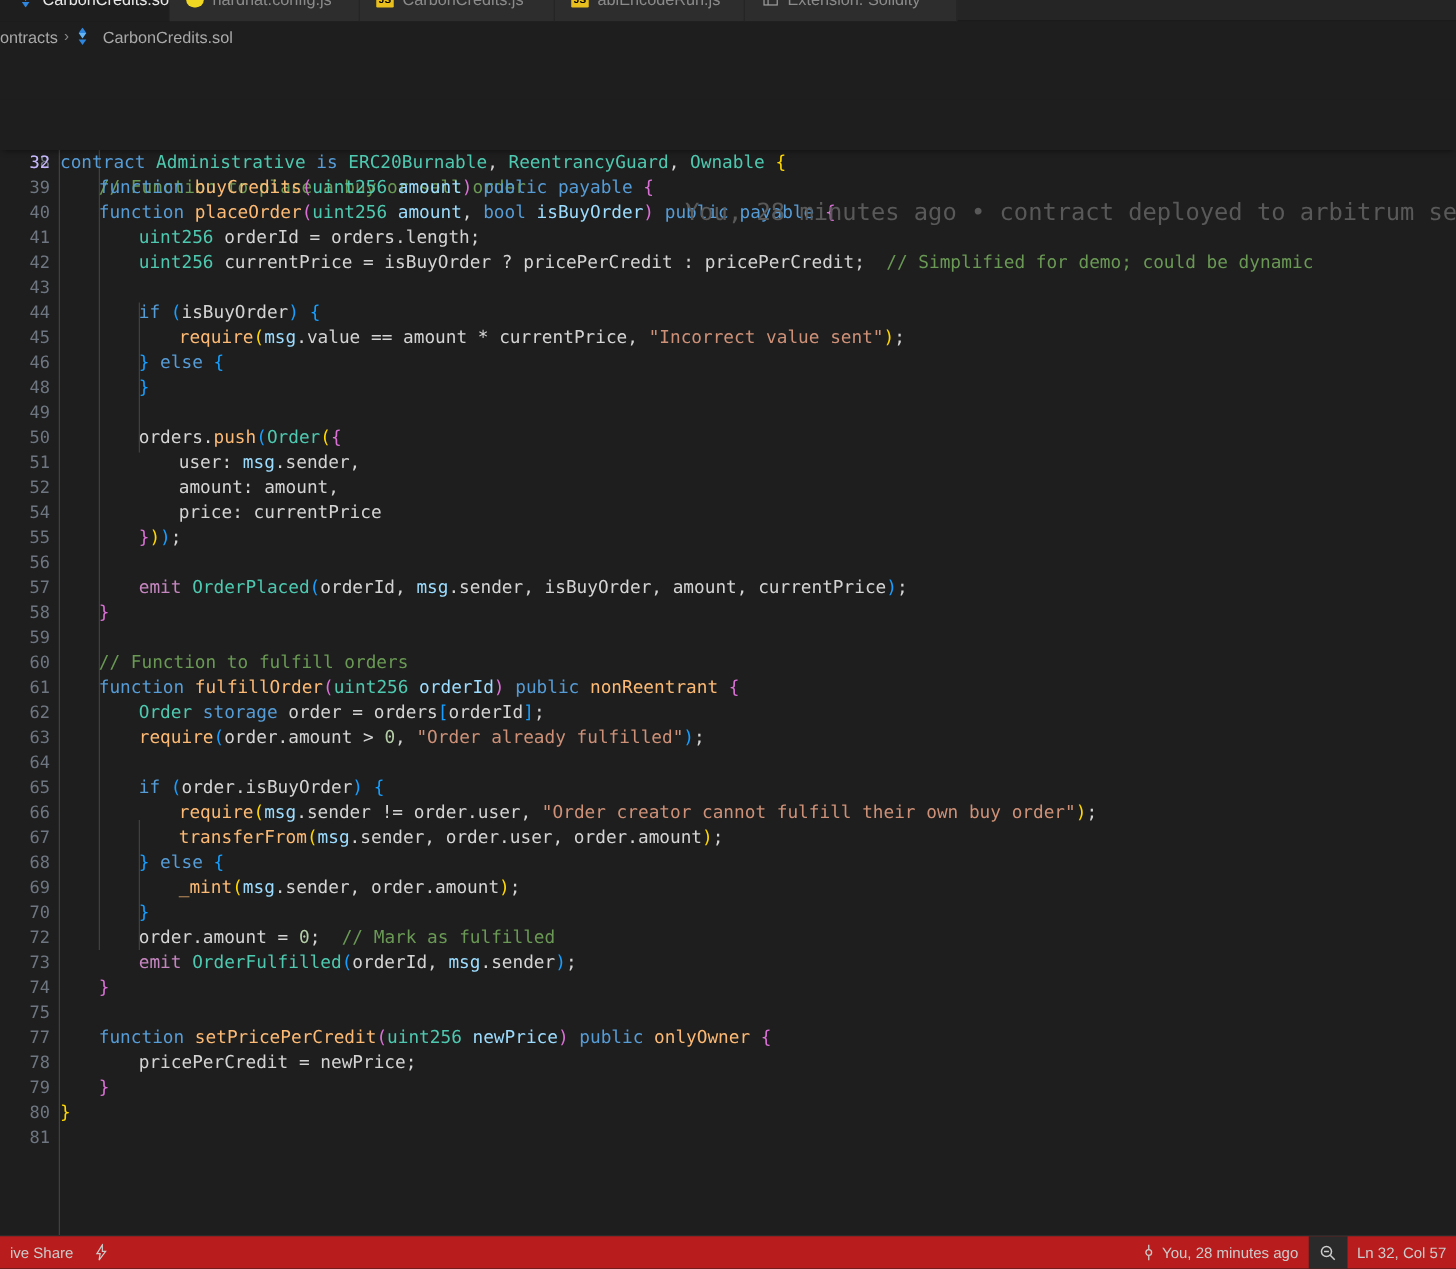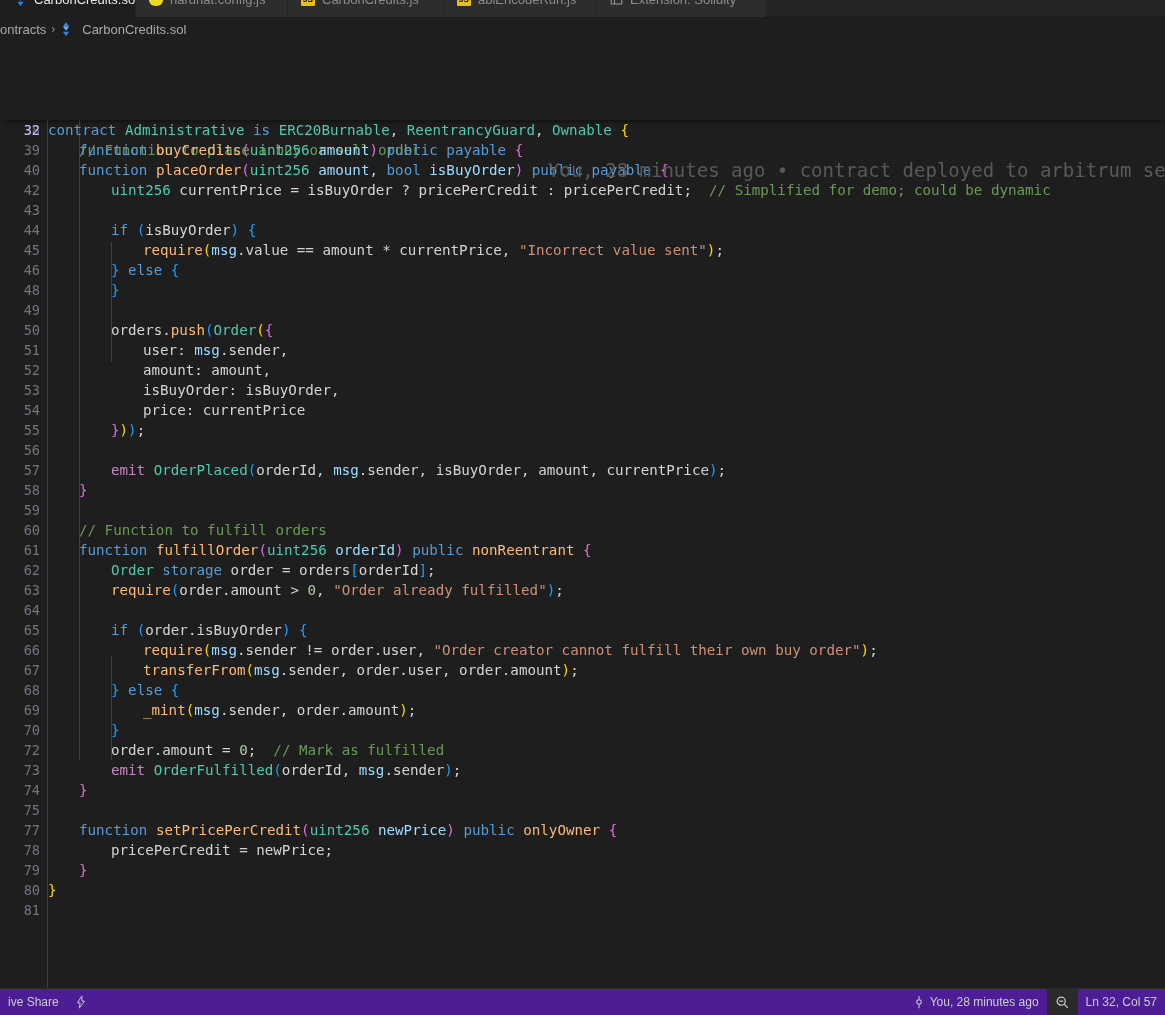--- a/index.html
+++ b/index.html
@@ -96,21 +96,21 @@
   .op   { color: #d4d4d4; }
   .pun  { color: #d4d4d4; }
   .br1  { color: #ffd700; }
   .br2  { color: #da70d6; }
   .br3  { color: #179fff; }
   .plain{ color: #d4d4d4; }
 
   
   .statusbar {
     position: absolute; bottom: 0; left: 0; width: 1165px; height: 27px;
-    background: #4c1d95; border-top: 1px solid #2b2b2b;
+    background: #b91c1c; border-top: 1px solid #2b2b2b;
     display: flex; align-items: center;
     font-family: "Liberation Sans", sans-serif; font-size: 12px; color: #cccccc;
   }
   .sb-left { display: flex; align-items: center; gap: 0; }
   .sb-right { margin-left: auto; display: flex; align-items: center; }
   .sb-item { padding: 0 8px; height: 27px; display: flex; align-items: center; gap: 5px; }
   .sb-item.hl { background: #2a2a2a; }
   svg { display: block; }
 </style>
 </head>
@@ -197,31 +197,31 @@
       </div>
     </div>
 
     <div style="position:absolute; top:40px; left:0; width:1165px;">
 
       <div class="line"><span class="ln">36</span><span class="lc" style="left:111px"><span class="kw2">emit</span> <span class="typ">Transfer</span><span class="br2">(</span><span class="fn">address</span><span class="br3">(</span><span class="num">0</span><span class="br3">)</span><span class="pun">,</span> <span class="var">msg</span><span class="pun">.</span>sender<span class="pun">,</span> amount<span class="br2">)</span><span class="pun">;</span></span></div>
       <div class="line"><span class="ln">37</span><span class="lc" style="left:79px"><span class="br2">}</span></span></div>
       <div class="line"><span class="ln">38</span><span class="lc"></span></div>
       <div class="line"><span class="ln">39</span><span class="lc" style="left:79px"><span class="cmt">// Function to place a buy or sell order</span></span></div>
       <div class="line"><span class="ln">40</span><span class="lc" style="left:79px"><span class="kw">function</span> <span class="fn">placeOrder</span><span class="br2">(</span><span class="typ">uint256</span> <span class="var">amount</span><span class="pun">,</span> <span class="kw">bool</span> <span class="var">isBuyOrder</span><span class="br2">)</span> <span class="kw">public</span> <span class="kw">payable</span> <span class="br2">{</span></span></div>
+      <div class="line"><span class="ln">41</span><span class="lc" style="left:111px"><span class="typ">uint256</span> <span class="plain">orderId</span> <span class="op">=</span> <span class="plain">orders</span><span class="pun">.</span><span class="plain">length</span><span class="pun">;</span></span></div>
       <div class="line"><span class="ln">42</span><span class="lc" style="left:111px"><span class="typ">uint256</span> <span class="plain">currentPrice</span> <span class="op">=</span> <span class="plain">isBuyOrder</span> <span class="op">?</span> <span class="plain">pricePerCredit</span> <span class="op">:</span> <span class="plain">pricePerCredit</span><span class="pun">;</span>  <span class="cmt">// Simplified for demo; could be dynamic</span></span></div>
       <div class="line"><span class="ln">43</span><span class="lc"></span></div>
       <div class="line"><span class="ln">44</span><span class="lc" style="left:111px"><span class="kw">if</span> <span class="br3">(</span><span class="plain">isBuyOrder</span><span class="br3">)</span> <span class="br3">{</span></span></div>
       <div class="line"><span class="ln">45</span><span class="lc" style="left:143px"><span class="fn">require</span><span class="br1">(</span><span class="var">msg</span><span class="pun">.</span><span class="plain">value</span> <span class="op">==</span> <span class="plain">amount</span> <span class="op">*</span> <span class="plain">currentPrice</span><span class="pun">,</span> <span class="str">"Incorrect value sent"</span><span class="br1">)</span><span class="pun">;</span></span></div>
       <div class="line"><span class="ln">46</span><span class="lc" style="left:111px"><span class="br3">}</span> <span class="kw">else</span> <span class="br3">{</span></span></div>
       <div class="line"><span class="ln">48</span><span class="lc" style="left:111px"><span class="br3">}</span></span></div>
       <div class="line"><span class="ln">49</span><span class="lc"></span></div>
       <div class="line"><span class="ln">50</span><span class="lc" style="left:111px"><span class="plain">orders</span><span class="pun">.</span><span class="fn">push</span><span class="br3">(</span><span class="typ">Order</span><span class="br1">(</span><span class="br2">{</span></span></div>
       <div class="line"><span class="ln">51</span><span class="lc" style="left:143px"><span class="plain">user</span><span class="pun">:</span> <span class="var">msg</span><span class="pun">.</span><span class="plain">sender</span><span class="pun">,</span></span></div>
       <div class="line"><span class="ln">52</span><span class="lc" style="left:143px"><span class="plain">amount</span><span class="pun">:</span> <span class="plain">amount</span><span class="pun">,</span></span></div>
-      <div class="line"><span class="ln">53</span><span class="lc" style="left:143px"><span class="plain">isBuyOrder</span><span class="pun">:</span> <span class="plain">isBuyOrder</span><span class="pun">,</span></span></div>
       <div class="line"><span class="ln">54</span><span class="lc" style="left:143px"><span class="plain">price</span><span class="pun">:</span> <span class="plain">currentPrice</span></span></div>
       <div class="line"><span class="ln">55</span><span class="lc" style="left:111px"><span class="br2">}</span><span class="br1">)</span><span class="br3">)</span><span class="pun">;</span></span></div>
       <div class="line"><span class="ln">56</span><span class="lc"></span></div>
       <div class="line"><span class="ln">57</span><span class="lc" style="left:111px"><span class="kw2">emit</span> <span class="typ">OrderPlaced</span><span class="br3">(</span><span class="plain">orderId</span><span class="pun">,</span> <span class="var">msg</span><span class="pun">.</span><span class="plain">sender</span><span class="pun">,</span> <span class="plain">isBuyOrder</span><span class="pun">,</span> <span class="plain">amount</span><span class="pun">,</span> <span class="plain">currentPrice</span><span class="br3">)</span><span class="pun">;</span></span></div>
       <div class="line"><span class="ln">58</span><span class="lc" style="left:79px"><span class="br2">}</span></span></div>
       <div class="line"><span class="ln">59</span><span class="lc"></span></div>
       <div class="line"><span class="ln">60</span><span class="lc" style="left:79px"><span class="cmt">// Function to fulfill orders</span></span></div>
       <div class="line"><span class="ln">61</span><span class="lc" style="left:79px"><span class="kw">function</span> <span class="fn">fulfillOrder</span><span class="br2">(</span><span class="typ">uint256</span> <span class="var">orderId</span><span class="br2">)</span> <span class="kw">public</span> <span class="fn">nonReentrant</span> <span class="br2">{</span></span></div>
       <div class="line"><span class="ln">62</span><span class="lc" style="left:111px"><span class="typ">Order</span> <span class="kw">storage</span> <span class="plain">order</span> <span class="op">=</span> <span class="plain">orders</span><span class="br3">[</span><span class="plain">orderId</span><span class="br3">]</span><span class="pun">;</span></span></div>
       <div class="line"><span class="ln">63</span><span class="lc" style="left:111px"><span class="fn">require</span><span class="br3">(</span><span class="plain">order</span><span class="pun">.</span><span class="plain">amount</span> <span class="op">&gt;</span> <span class="num">0</span><span class="pun">,</span> <span class="str">"Order already fulfilled"</span><span class="br3">)</span><span class="pun">;</span></span></div>

